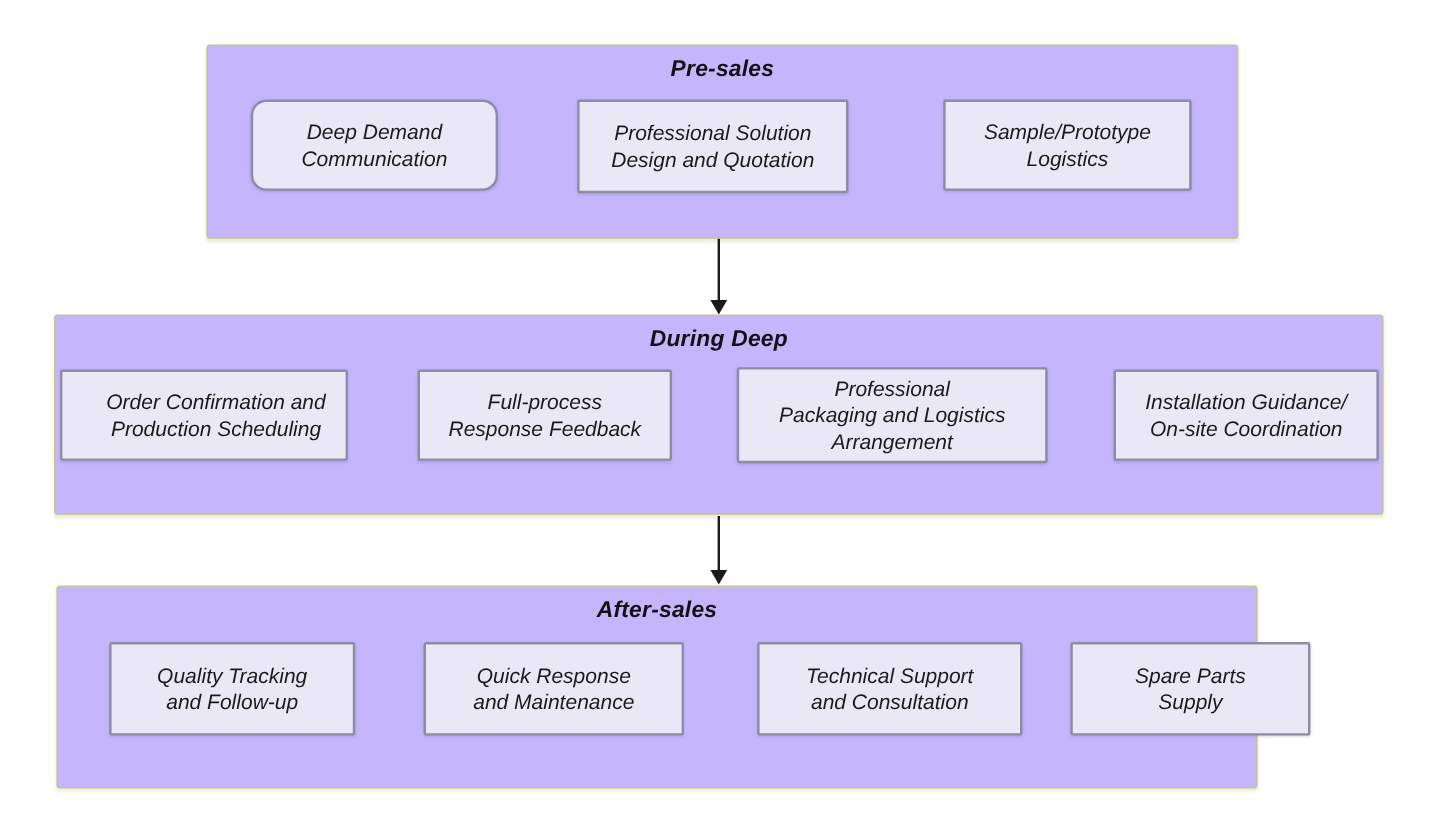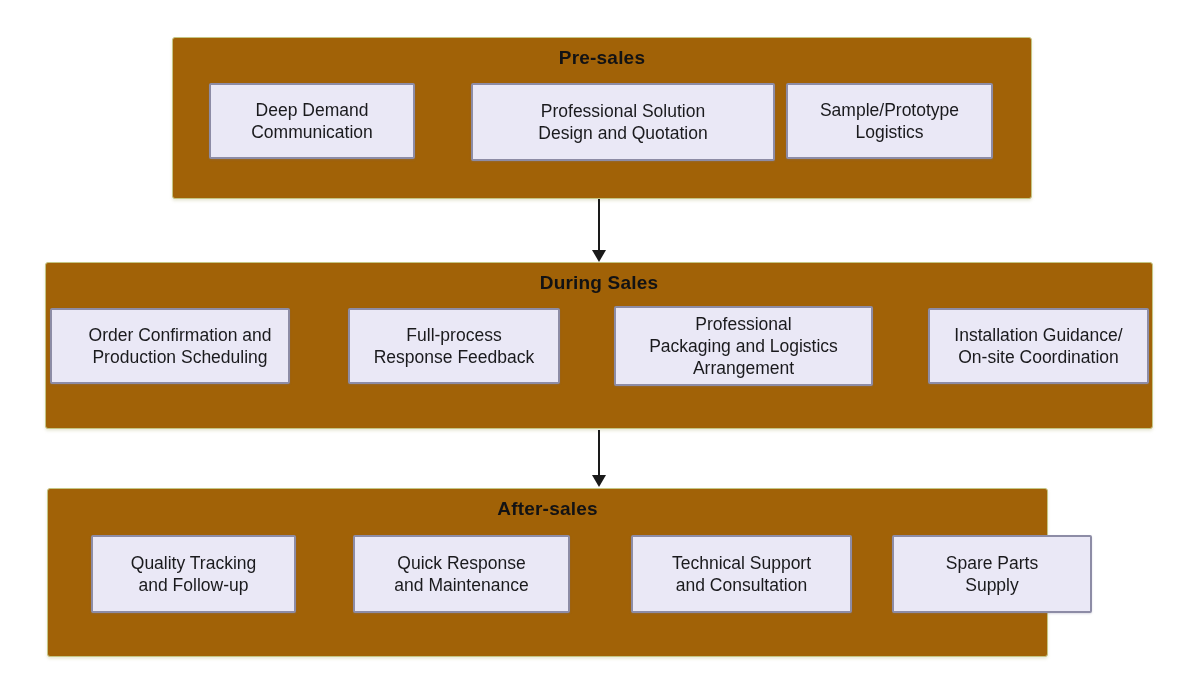--- a/index.html
+++ b/index.html
@@ -11,25 +11,26 @@
     position: relative;
     width: 1200px;
     height: 700px;
     background: #ffffff;
     font-family: "Liberation Sans", sans-serif;
     color: #161618;
     overflow: hidden;
   }
   .section {
     position: absolute;
-    background: #a16207;
+    background: #c4b5fd;
     border: 1.5px solid #c5c584;
     border-radius: 3px;
     box-shadow: 0 2px 3px rgba(170, 170, 110, 0.25);
     box-sizing: border-box;
+    font-style: italic;
   }
   .section-title {
     position: absolute;
     top: 9px;
     left: 0;
     right: 0;
     text-align: center;
     font-size: 19px;
     font-weight: 700;
     color: #121214;
@@ -76,41 +77,41 @@
     border-top: 12px solid #1a1a1a;
   }
 </style>
 </head>
 <body>
 
 <div id="canvas">
 
   <div class="section" style="left:172px; top:37px; width:860px; height:162px;">
     <div class="section-title">Pre-sales</div>
-    <div class="step" style="left:36px; top:45px; width:206px; height:76px;">
+    <div class="step" style="left:36px; top:45px; width:206px; height:76px;border-radius:13px;">
       <span class="step-label">Deep Demand
 Communication</span>
     </div>
-    <div class="step" style="left:298px; top:45px; width:304px; height:78px;">
+    <div class="step" style="left:308px; top:45px; width:226px; height:78px;">
       <span class="step-label">Professional Solution
 Design and Quotation</span>
     </div>
     <div class="step" style="left:613px; top:45px; width:207px; height:76px;">
       <span class="step-label">Sample/Prototype
 Logistics</span>
     </div>
   </div>
 
   <div class="arrow" style="left:591px; top:199px; height:64px;">
     <div class="shaft" style="height:51px;"></div>
     <div class="head" style="top:51px;"></div>
   </div>
 
   <div class="section" style="left:45px; top:262px; width:1108px; height:167px;">
-    <div class="section-title">During Sales</div>
+    <div class="section-title">During Deep</div>
     <div class="step" style="left:4px; top:45px; width:240px; height:76px;padding-left:26px;">
       <span class="step-label">Order Confirmation and
 Production Scheduling</span>
     </div>
     <div class="step" style="left:302px; top:45px; width:212px; height:76px;">
       <span class="step-label">Full-process
 Response Feedback</span>
     </div>
     <div class="step" style="left:568px; top:43px; width:259px; height:80px;">
       <span class="step-label">Professional

